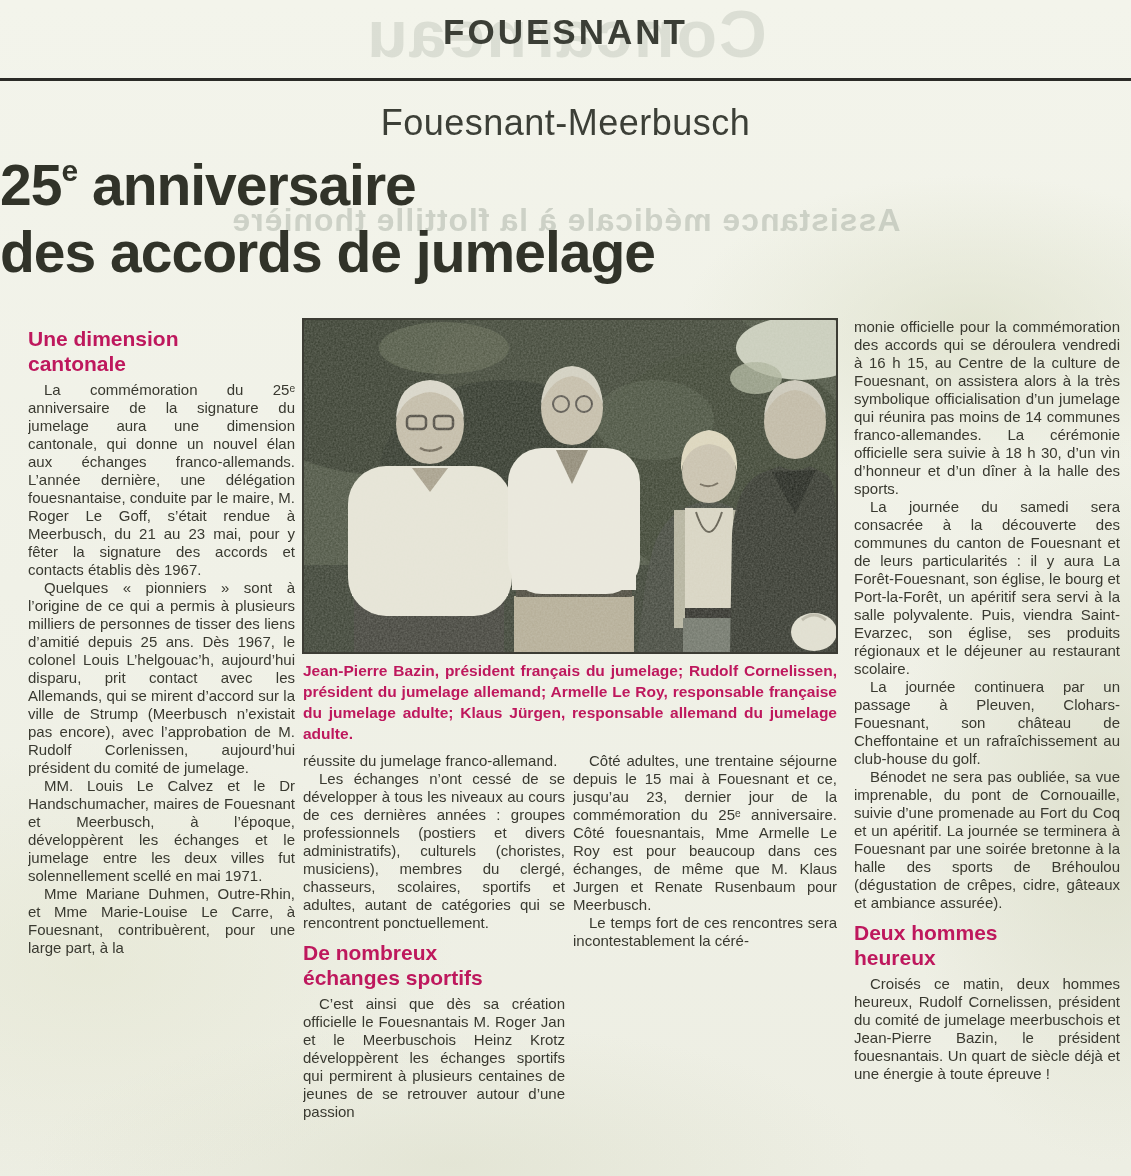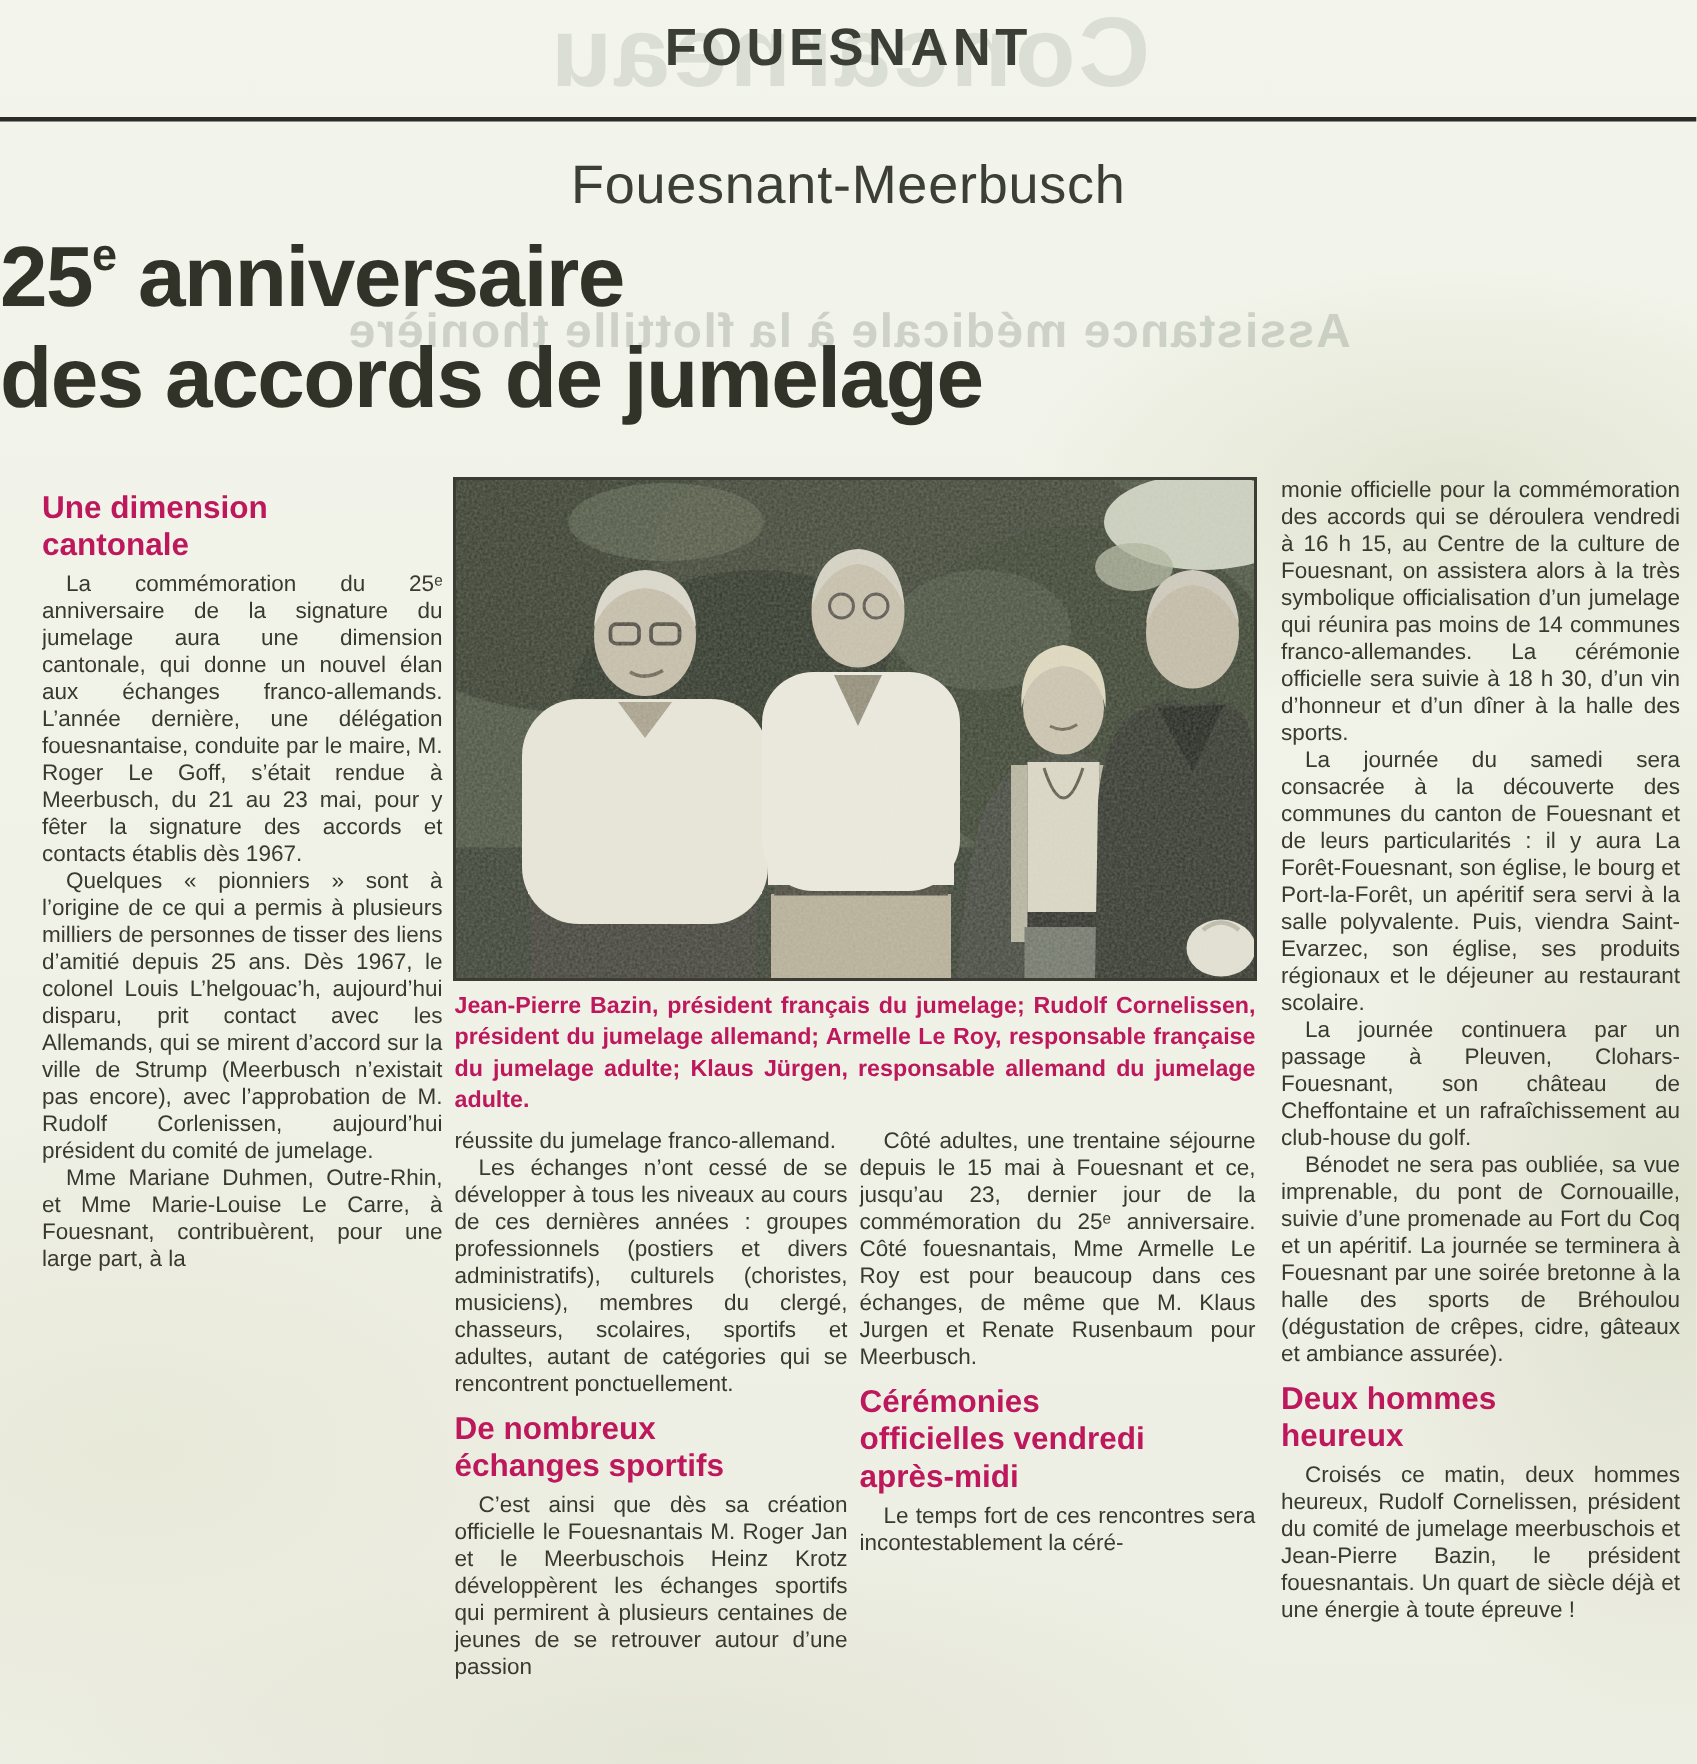--- a/index.html
+++ b/index.html
@@ -123,33 +123,33 @@
     </g>
     <rect width="532" height="332" filter="url(#grain)"></rect>
   </svg>
 </figure>
 <div class="layer" id="photo-caption">Jean-Pierre Bazin, président français du jumelage; Rudolf Cornelissen, président du jumelage allemand; Armelle Le Roy, responsable française du jumelage adulte; Klaus Jürgen, responsable allemand du jumelage adulte.</div>
 
 <div class="col" id="col1">
   <h3>Une dimension cantonale</h3>
   <p>La commémoration du 25ᵉ anniversaire de la signature du jumelage aura une dimension cantonale, qui donne un nouvel élan aux échanges franco-allemands. L’année dernière, une délégation fouesnantaise, conduite par le maire, M. Roger Le Goff, s’était rendue à Meerbusch, du 21 au 23 mai, pour y fêter la signature des accords et contacts établis dès 1967.</p>
   <p>Quelques « pionniers » sont à l’origine de ce qui a permis à plusieurs milliers de personnes de tisser des liens d’amitié depuis 25 ans. Dès 1967, le colonel Louis L’helgouac’h, aujourd’hui disparu, prit contact avec les Allemands, qui se mirent d’accord sur la ville de Strump (Meerbusch n’existait pas encore), avec l’approbation de M. Rudolf Corlenissen, aujourd’hui président du comité de jumelage.</p>
+  <p>MM. Louis Le Calvez et le Dr Handschumacher, maires de Fouesnant et Meerbusch, à l’époque, développèrent les échanges et le jumelage entre les deux villes fut solennellement scellé en mai 1971.</p>
   <p>Mme Mariane Duhmen, Outre-Rhin, et Mme Marie-Louise Le Carre, à Fouesnant, contribuèrent, pour une large part, à la</p>
 </div>
 
 <div class="col" id="col2">
   <p class="cont">réussite du jumelage franco-allemand.</p>
   <p>Les échanges n’ont cessé de se développer à tous les niveaux au cours de ces dernières années : groupes professionnels (postiers et divers administratifs), culturels (choristes, musiciens), membres du clergé, chasseurs, scolaires, sportifs et adultes, autant de catégories qui se rencontrent ponctuellement.</p>
   <h3>De nombreux échanges sportifs</h3>
   <p>C’est ainsi que dès sa création officielle le Fouesnantais M. Roger Jan et le Meerbuschois Heinz Krotz développèrent les échanges sportifs qui permirent à plusieurs centaines de jeunes de se retrouver autour d’une passion</p>
 </div>
 
 <div class="col" id="col3">
   <p>Côté adultes, une trentaine séjourne depuis le 15 mai à Fouesnant et ce, jusqu’au 23, dernier jour de la commémoration du 25ᵉ anniversaire. Côté fouesnantais, Mme Armelle Le Roy est pour beaucoup dans ces échanges, de même que M. Klaus Jurgen et Renate Rusenbaum pour Meerbusch.</p>
-  <h3>Cérémonies officielles vendredi après-midi</h3>
   <p>Le temps fort de ces rencontres sera incontestablement la céré-</p>
 </div>
 
 <div class="col" id="col4">
   <p class="cont">monie officielle pour la commémoration des accords qui se déroulera vendredi à 16 h 15, au Centre de la culture de Fouesnant, on assistera alors à la très symbolique officialisation d’un jumelage qui réunira pas moins de 14 communes franco-allemandes. La cérémonie officielle sera suivie à 18 h 30, d’un vin d’honneur et d’un dîner à la halle des sports.</p>
   <p>La journée du samedi sera consacrée à la découverte des communes du canton de Fouesnant et de leurs particularités : il y aura La Forêt-Fouesnant, son église, le bourg et Port-la-Forêt, un apéritif sera servi à la salle polyvalente. Puis, viendra Saint-Evarzec, son église, ses produits régionaux et le déjeuner au restaurant scolaire.</p>
   <p>La journée continuera par un passage à Pleuven, Clohars-Fouesnant, son château de Cheffontaine et un rafraîchissement au club-house du golf.</p>
   <p>Bénodet ne sera pas oubliée, sa vue imprenable, du pont de Cornouaille, suivie d’une promenade au Fort du Coq et un apéritif. La journée se terminera à Fouesnant par une soirée bretonne à la halle des sports de Bréhoulou (dégustation de crêpes, cidre, gâteaux et ambiance assurée).</p>
   <h3>Deux hommes heureux</h3>
   <p>Croisés ce matin, deux hommes heureux, Rudolf Cornelissen, président du comité de jumelage meerbuschois et Jean-Pierre Bazin, le président fouesnantais. Un quart de siècle déjà et une énergie à toute épreuve !</p>

